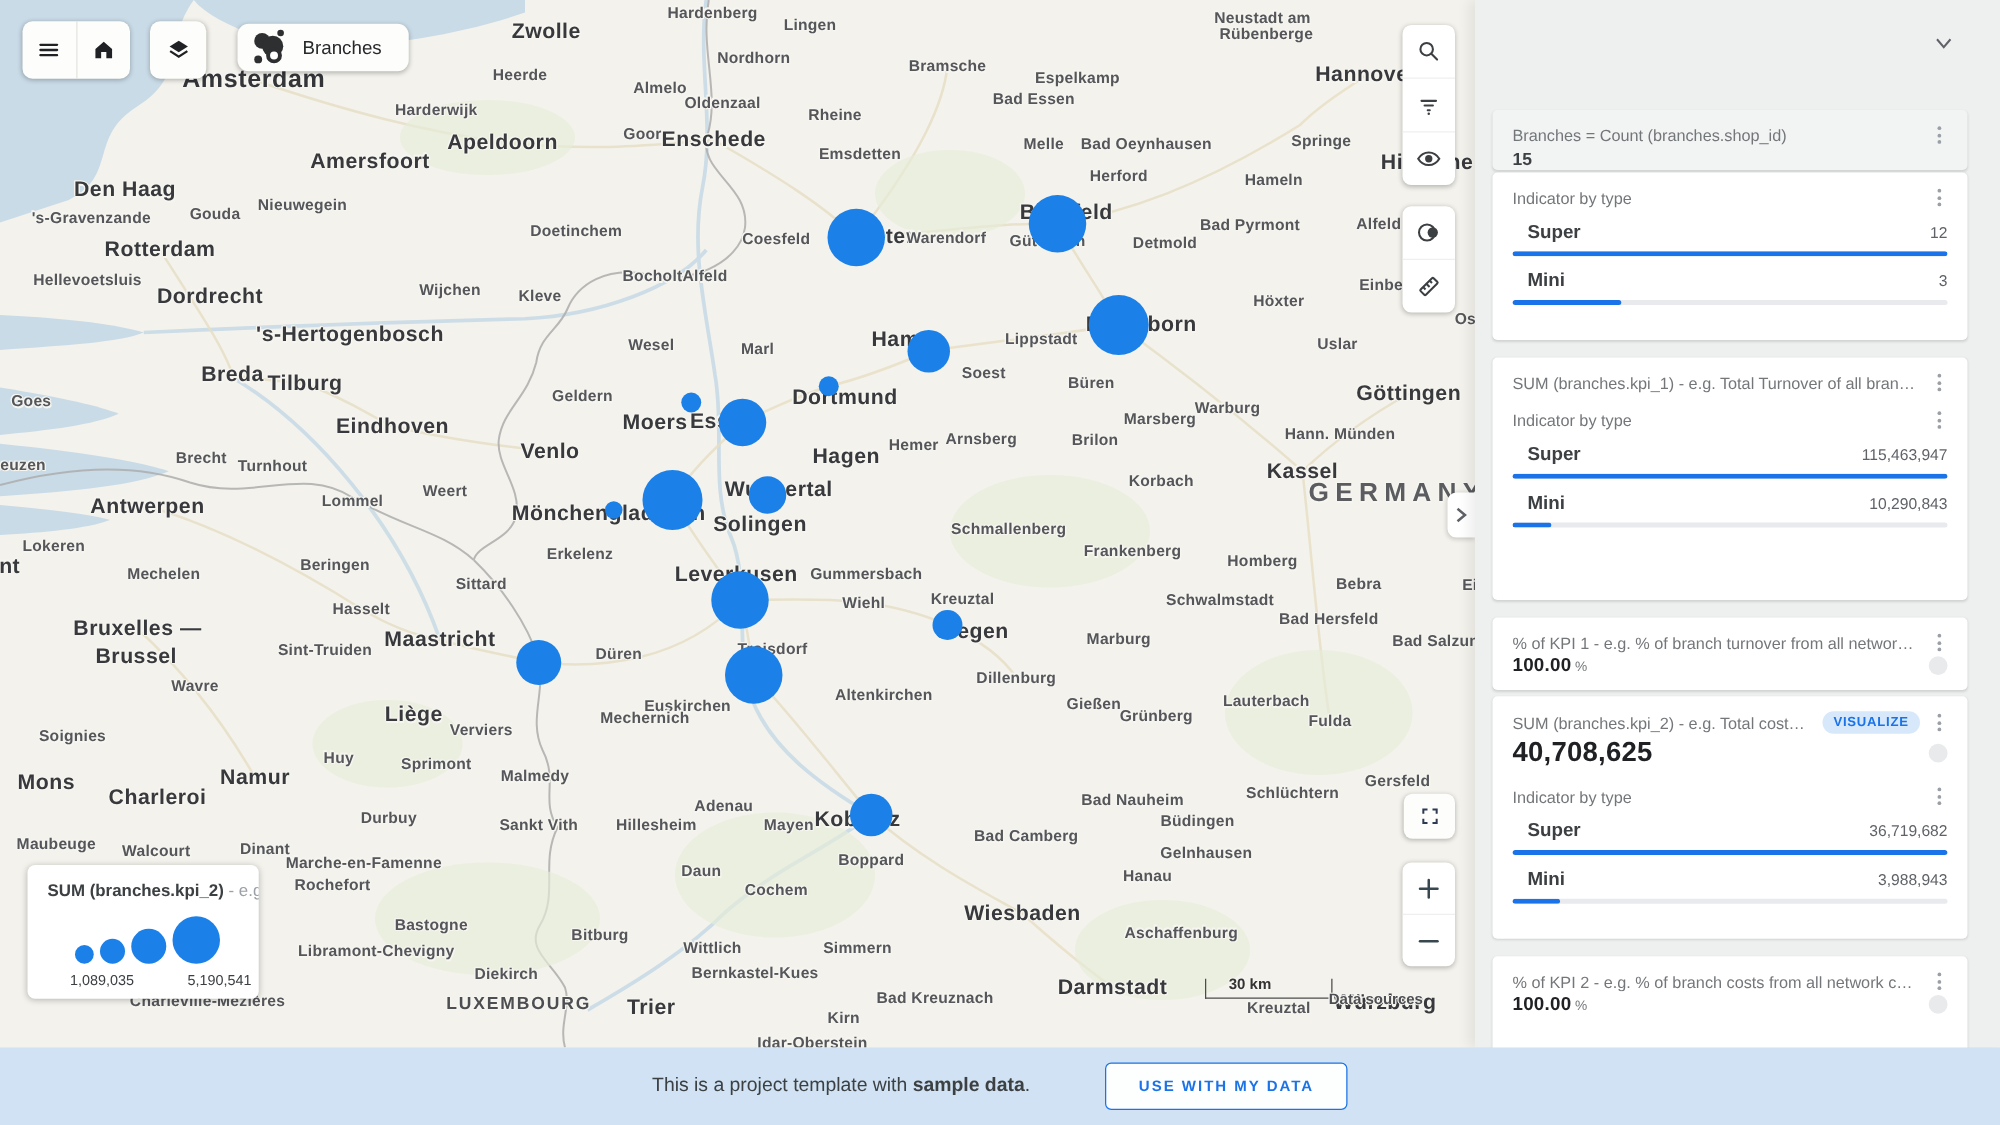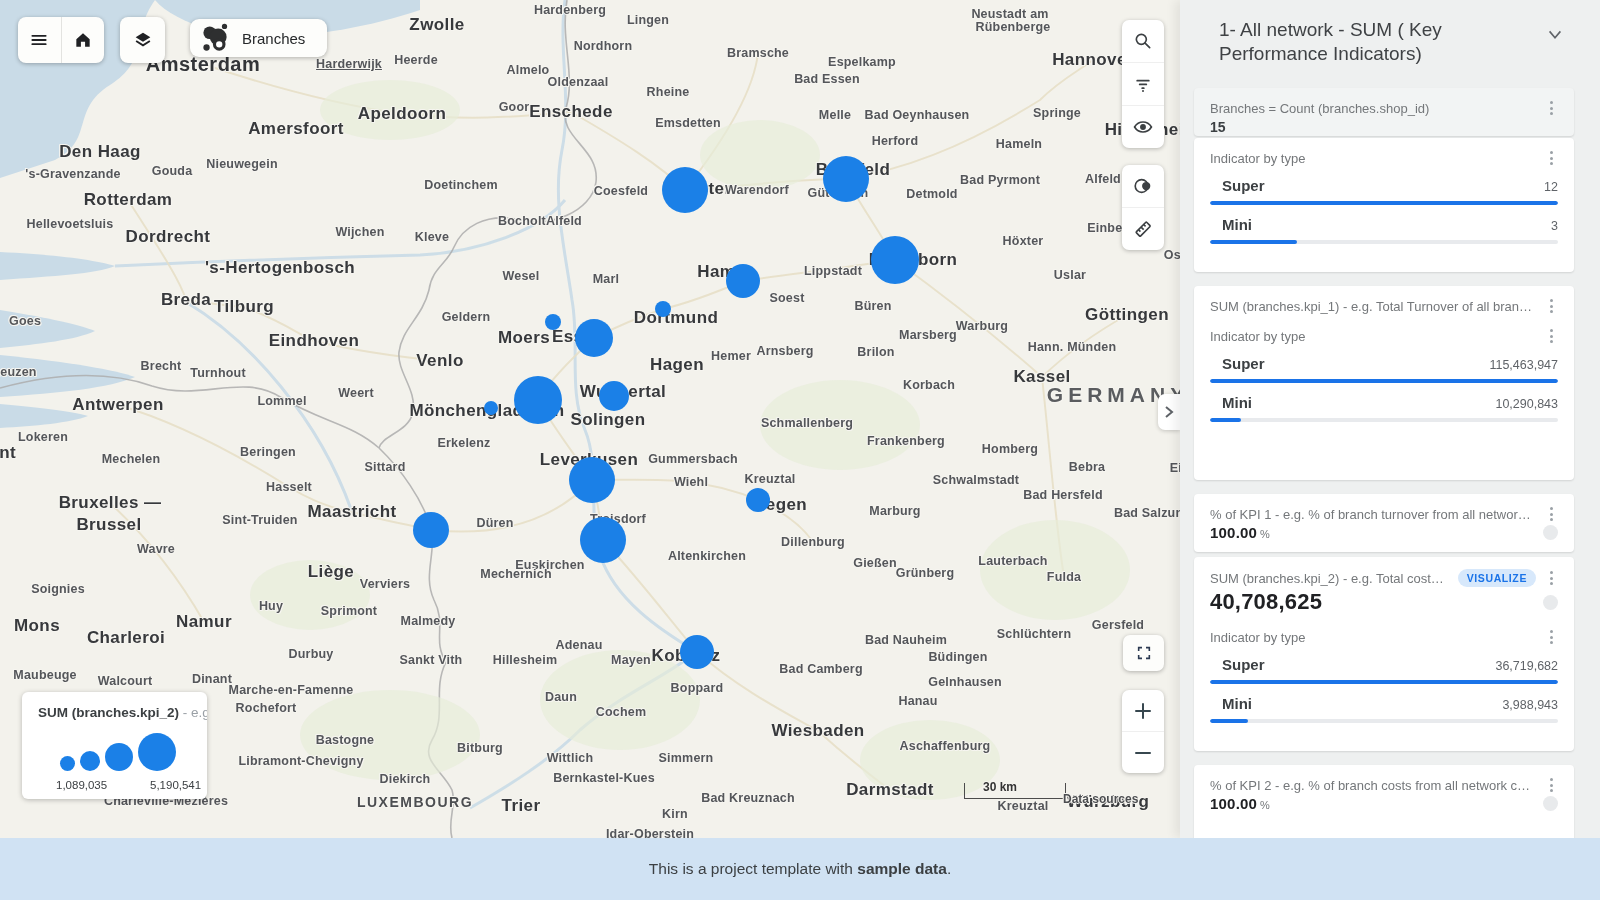--- a/index.html
+++ b/index.html
@@ -186,21 +186,21 @@
         <span class="ml l" style="left: 578px; top: 337px;">Essen</span>
         <span class="ml l" style="left: 778px; top: 505px;">Siegen</span>
         <span class="ml l" style="left: 686px; top: 656px;">Koblenz</span>
         <span class="ml l" style="left: -4px; top: 453px;">Gent</span>
         <span class="ml cn" style="left: 1118px; top: 395px;">GERMANY</span>
         <span class="ml cn2" style="left: 415px; top: 802px;">LUXEMBOURG</span>
         <span class="ml" style="left: 570px; top: 10px;">Hardenberg</span>
         <span class="ml" style="left: 648px; top: 20px;">Lingen</span>
         <span class="ml" style="left: 603px; top: 46px;">Nordhorn</span>
         <span class="ml" style="left: 416px; top: 60px;">Heerde</span>
-        <span class="ml" style="left: 349px; top: 64px; text-decoration: underline;">Harderwijk</span>
+        <span class="ml" style="left: 349px; top: 88px;">Harderwijk</span>
         <span class="ml" style="left: 528px; top: 70px;">Almelo</span>
         <span class="ml" style="left: 578px; top: 82px;">Oldenzaal</span>
         <span class="ml" style="left: 668px; top: 92px;">Rheine</span>
         <span class="ml" style="left: 758px; top: 53px;">Bramsche</span>
         <span class="ml" style="left: 862px; top: 62px;">Espelkamp</span>
         <span class="ml" style="left: 827px; top: 79px;">Bad Essen</span>
         <span class="ml" style="left: 835px; top: 115px;">Melle</span>
         <span class="ml" style="left: 917px; top: 115px;">Bad Oeynhausen</span>
         <span class="ml" style="left: 895px; top: 141px;">Herford</span>
         <span class="ml" style="left: 1057px; top: 113px;">Springe</span>
@@ -459,21 +459,20 @@
           <span class="lc" style="width: 38px; height: 38px;"></span>
         </div>
       <div class="minmax">
         <span class="mn">1,089,035</span>
         <span class="mx">5,190,541</span>
       </div>
     </div>
   </div>
 
   <div id="sidebar">
-    <div id="sb-title">1- All network - SUM ( Key Performance Indicators)</div>
     <div id="sb-chevron">
       <svg width="18" height="14" viewBox="0 0 20 14">
           <polyline points="4,3 10,10 16,3" fill="none" stroke="#5f6368" stroke-width="1.8"></polyline>
         </svg>
     </div>
 
     <div class="card gray" style="top:88px;height:48px;">
       <div class="chead">
         <div class="clabel">Branches = Count (branches.shop_id)</div>
         <div class="kebab">
@@ -607,15 +606,16 @@
       </div>
       <div class="cvalue-row">
         <div class="cvalue small"><span>100.00</span><span class="unit">%</span></div>
         <div class="dot-icon"></div>
       </div>
     </div>
   </div>
 
   <div id="banner">
     <div class="msg"><span>This is a project template with </span><b>sample data</b><span>.</span></div>
+    <button>USE WITH MY DATA</button>
   </div>
 
 </div>
 
 </body></html>

